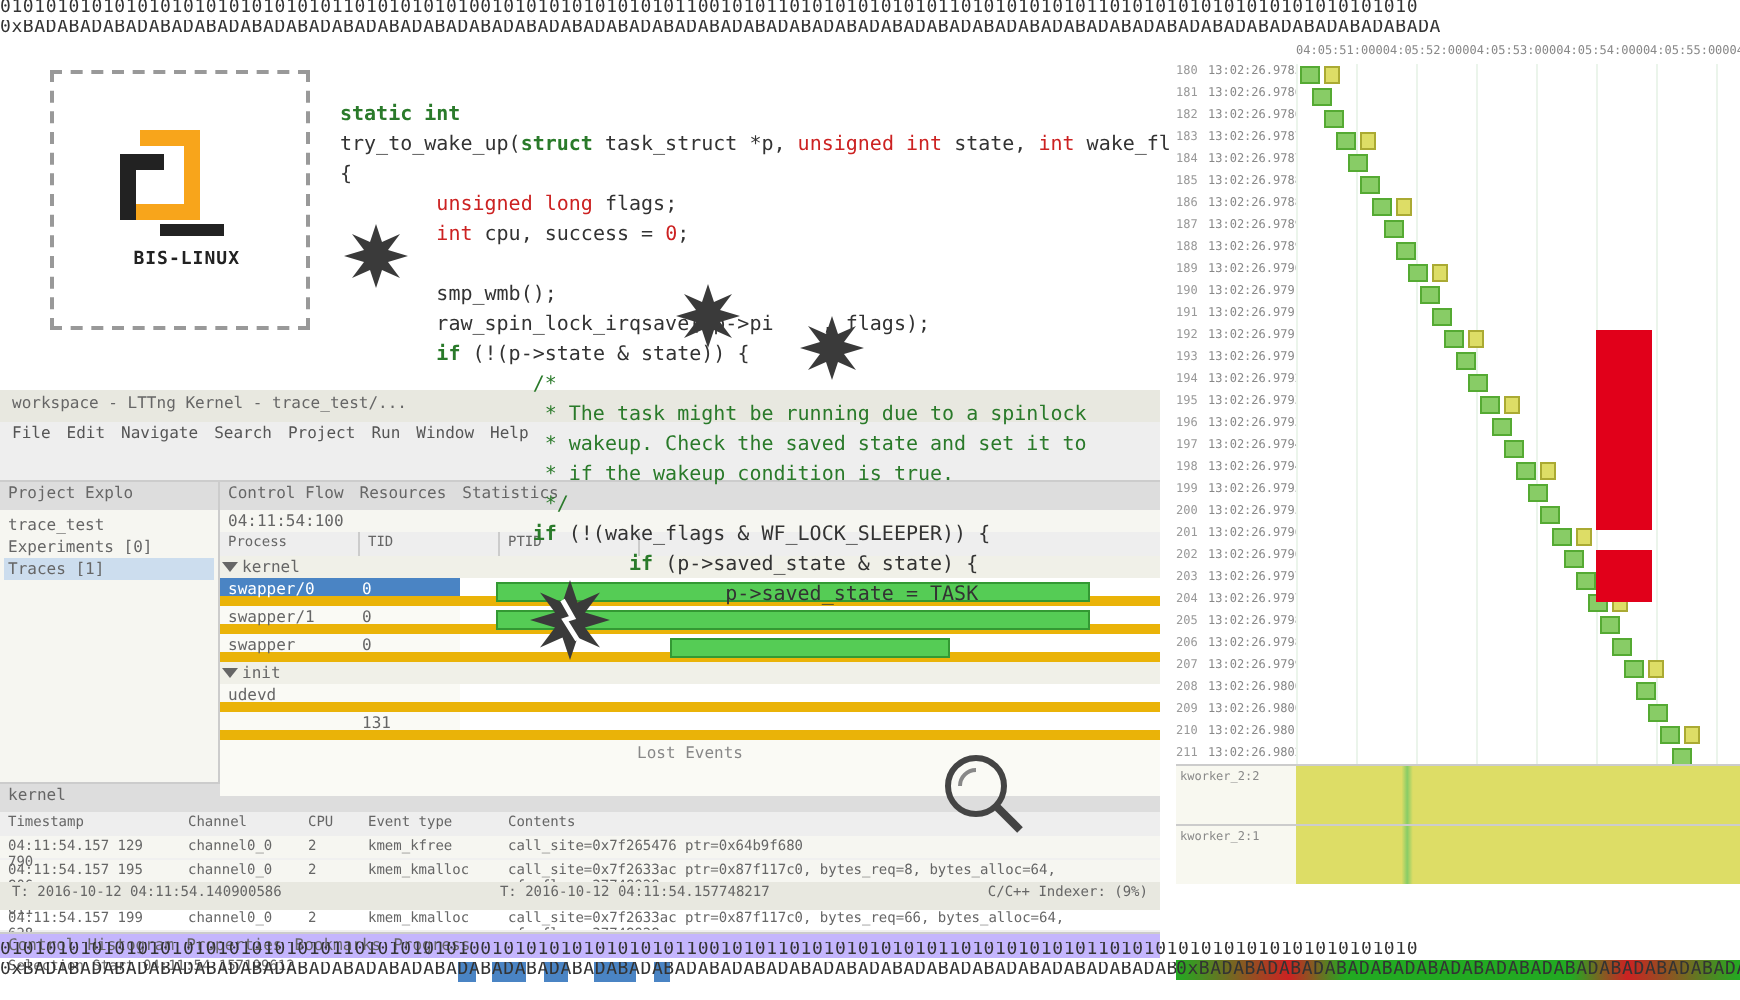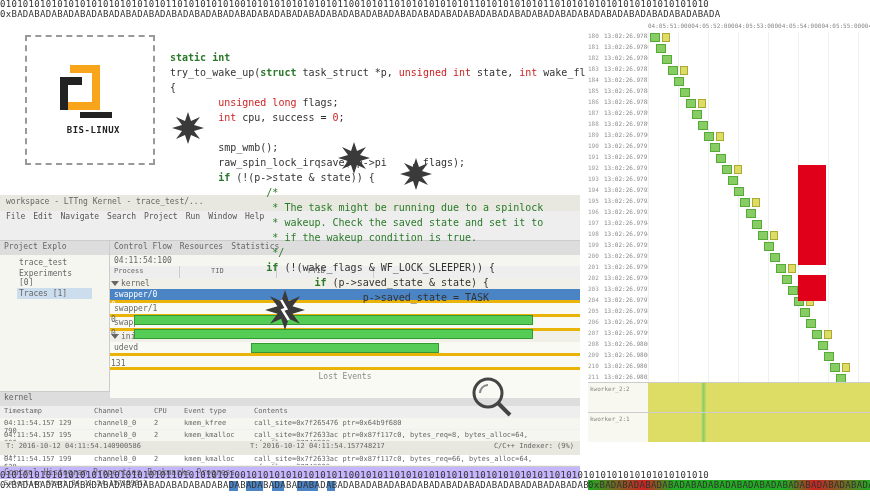--- a/index.html
+++ b/index.html
@@ -34,30 +34,30 @@
 .excl .bar{width:28px;height:100px;background:#e1001a;}
 .excl .dot{width:28px;height:26px;background:#e1001a;margin-top:10px;}
 .ide{position:absolute;top:195px;left:0;width:580px;height:260px;background:rgba(245,245,240,0.95);font-family:sans-serif;font-size:8px;color:#666;z-index:2;}
 .ide-title{height:16px;padding:2px 6px;background:#e8e8e0;font-size:8px;}
 .ide-menu{height:14px;padding:1px 6px;background:#eee;font-size:8px;color:#555;}
 .ide-menu span{margin-right:8px;}
 .ide-toolbar{height:16px;background:#eee;border-bottom:1px solid #ccc;}
 .ide-body{display:flex;height:150px;}
 .ide-left{width:110px;border-right:1px solid #ccc;}
 .ide-left-h{height:14px;background:#ddd;padding:1px 4px;font-size:8px;}
-.ide-left ul{list-style:none;padding:2px 17px;font-size:8px;}
+.ide-left ul{list-style:none;padding:2px 2px;font-size:8px;}
 .ide-left li{padding:1px 2px;}
 .ide-left li.sel{background:#cde;}
 .ide-mid{flex:1;}
 .ide-mid-tabs{height:14px;background:#ddd;font-size:8px;padding:1px 4px;}
 .ide-mid-tabs span{margin-right:8px;}
-.ide-mid-head{height:12px;background:#eee;font-size:7px;display:flex;gap:27px;}
+.ide-mid-head{height:12px;background:#eee;font-size:7px;display:flex;}
 .ide-mid-head div{padding:1px 4px;border-right:1px solid #ccc;}
 .gantt{position:relative;height:120px;background:#fafaf5;}
-.gantt-row{display:flex;height:14px;font-size:8px;border-bottom:3px solid #eab308;flex-direction:column;}
+.gantt-row{display:flex;height:14px;font-size:8px;border-bottom:5px solid #eab308;}
 .gantt-row .gl{width:70px;padding:1px 4px;}
 .gantt-row .gn{width:25px;padding:1px;}
 .gantt-row .gb{flex:1;position:relative;background:#fff;}
 .gantt-row .gb .bar{position:absolute;top:2px;height:10px;background:#5c5;border:1px solid #393;}
 .gantt-row.sel{background:#4a84c4;color:#fff;}
 .gantt-row.sel .gb .bar{background:#5c5;}
 .gantt-group{background:#f0f0e8;font-size:8px;padding:1px;}
 .arrow{display:inline-block;width:0;height:0;border-left:4px solid transparent;border-right:4px solid transparent;border-top:5px solid #666;margin-right:2px;}
 .ide-bottom{border-top:1px solid #ccc;}
 .ide-bot-tabs{height:14px;background:#ddd;font-size:8px;padding:1px 4px;}

